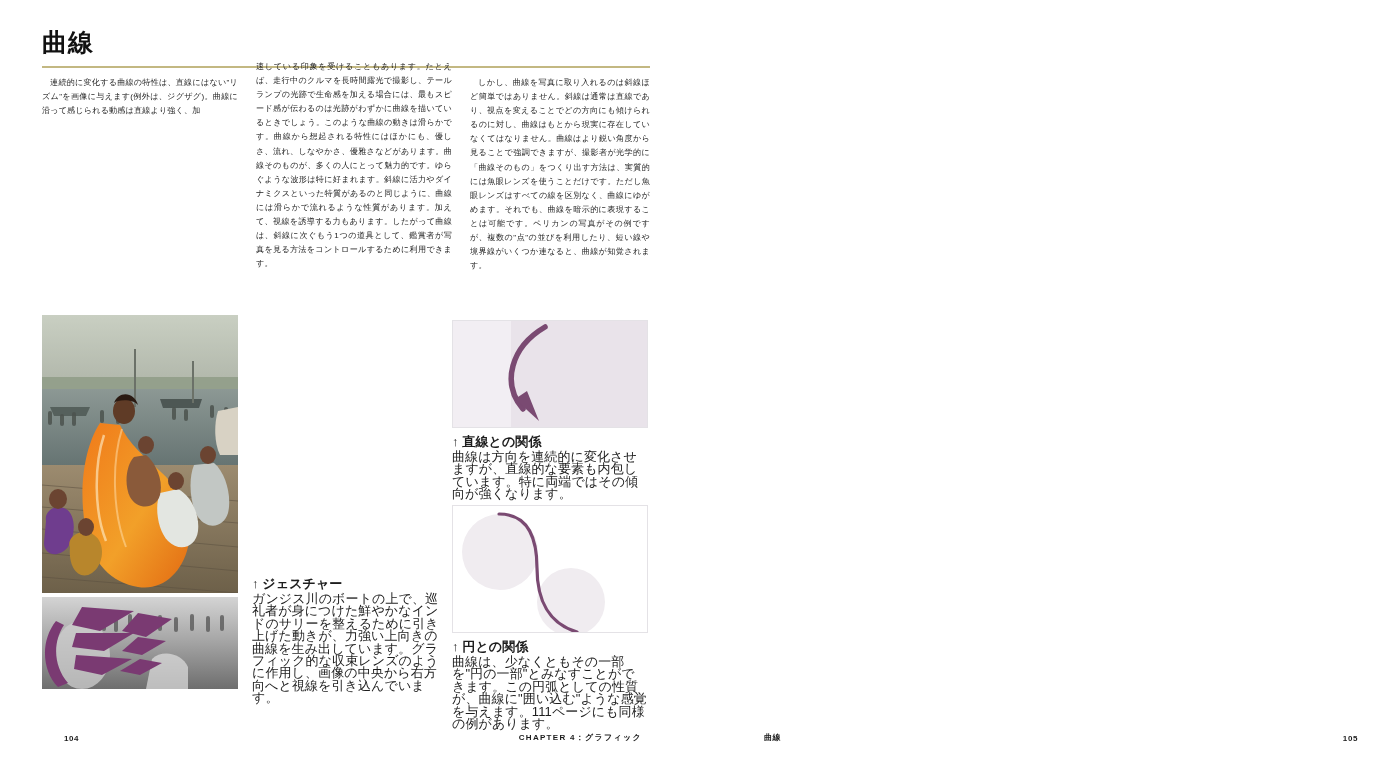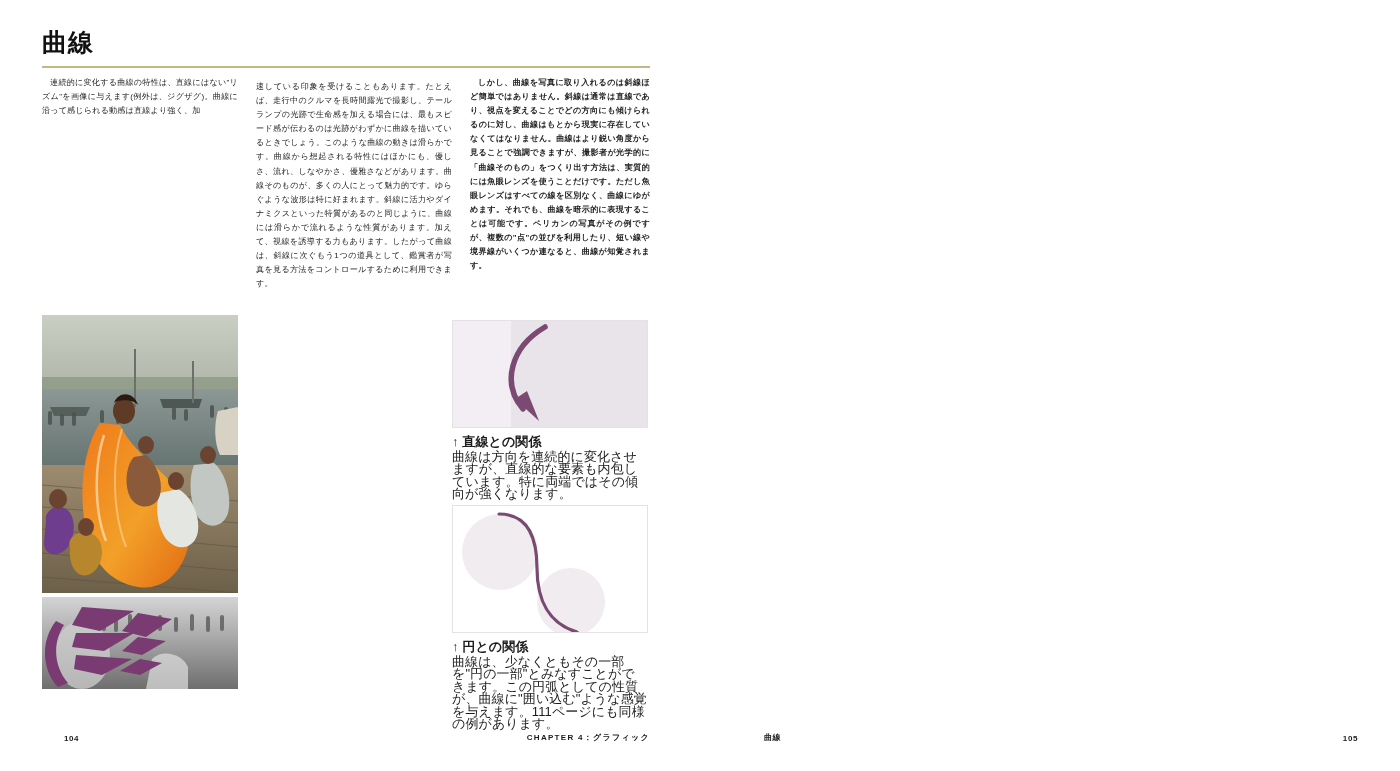--- a/index.html
+++ b/index.html
@@ -29,22 +29,22 @@
     position:absolute;
     font-size:8.1px;line-height:14.1px;
     text-align:justify;
     color:#1d1d1d;
     letter-spacing:0.15px;
   }
   .col p{margin:0;}
   .col p.ind{text-indent:1em;}
 
   .col-a{left:42px;top:76px;width:196px;}
-  .col-b{left:256px;top:80px;width:196px;}
-  .col-c{left:470px;top:76px;width:180px;font-weight:bold;}
+  .col-b{left:256px;top:60px;width:196px;}
+  .col-c{left:470px;top:76px;width:180px;}
 
   
   .ganges{
     position:absolute;left:42px;top:315px;width:196px;height:278px;
     overflow:hidden;background:#2d4a63;
   }
   .ganges-bw{
     position:absolute;left:42px;top:597px;width:196px;height:92px;
     overflow:hidden;background:#9a9a9a;
   }
@@ -61,21 +61,21 @@
 
   .diagram{
     position:absolute;border:1px solid #e4e2e6;box-sizing:border-box;overflow:hidden;
   }
   .diag-arrow{left:452px;top:320px;width:196px;height:108px;background:#e9e3ea;}
   .diag-circle{left:452px;top:505px;width:196px;height:128px;background:#ffffff;}
 
   
   .folio{position:absolute;bottom:28px;font-size:8px;font-weight:700;letter-spacing:0.6px;color:#1b1b1b;margin-left:22px;}
   .folio-left-num{left:42px;}
-  .folio-left-txt{right:50px;font-weight:700;letter-spacing:1.3px;font-size:8px;}
+  .folio-left-txt{right:58px;font-weight:700;letter-spacing:1.3px;font-size:8px;}
   .folio-right-txt{left:42px;font-weight:700;letter-spacing:0.6px;}
   .folio-right-num{right:42px;}
   .page-right .folio{bottom:28px;}
 
   
   .ph{position:absolute;inset:0;}
   svg{display:block;}
 </style>
 </head>
 <body>
@@ -203,20 +203,24 @@
           <path d="M40 10 L92 14 L58 34 L30 28 Z"></path>
           <path d="M34 36 L92 36 L62 54 L30 50 Z"></path>
           <path d="M34 58 L90 62 L60 78 L32 72 Z"></path>
           <path d="M96 16 L130 22 L104 40 L80 34 Z"></path>
           <path d="M96 40 L124 44 L100 58 L80 54 Z"></path>
           <path d="M98 62 L120 66 L98 78 L78 74 Z"></path>
         </g>
       </svg>
     </div>
 
+    <div class="cap cap-gesture">
+      <span class="cap-title"><span class="arrow">↑</span> <span>ジェスチャー</span></span>
+      <span>ガンジス川のボートの上で、巡礼者が身につけた鮮やかなインドのサリーを整えるために引き上げた動きが、力強い上向きの曲線を生み出しています。グラフィック的な収束レンズのように作用し、画像の中央から右方向へと視線を引き込んでいます。</span>
+    </div>
 
     <div class="diagram diag-arrow">
       <svg width="194" height="106" viewBox="0 0 194 106">
         <rect width="194" height="106" fill="#e9e3ea"></rect>
         <rect x="0" y="0" width="58" height="106" fill="#f2eef3"></rect>
         <path d="M92 6 C58 26 48 62 70 88" stroke="#7a4a72" stroke-width="5.5" fill="none" stroke-linecap="round"></path>
         <path d="M62 78 L86 100 L74 70 Z" fill="#7a4a72"></path>
       </svg>
     </div>
 

